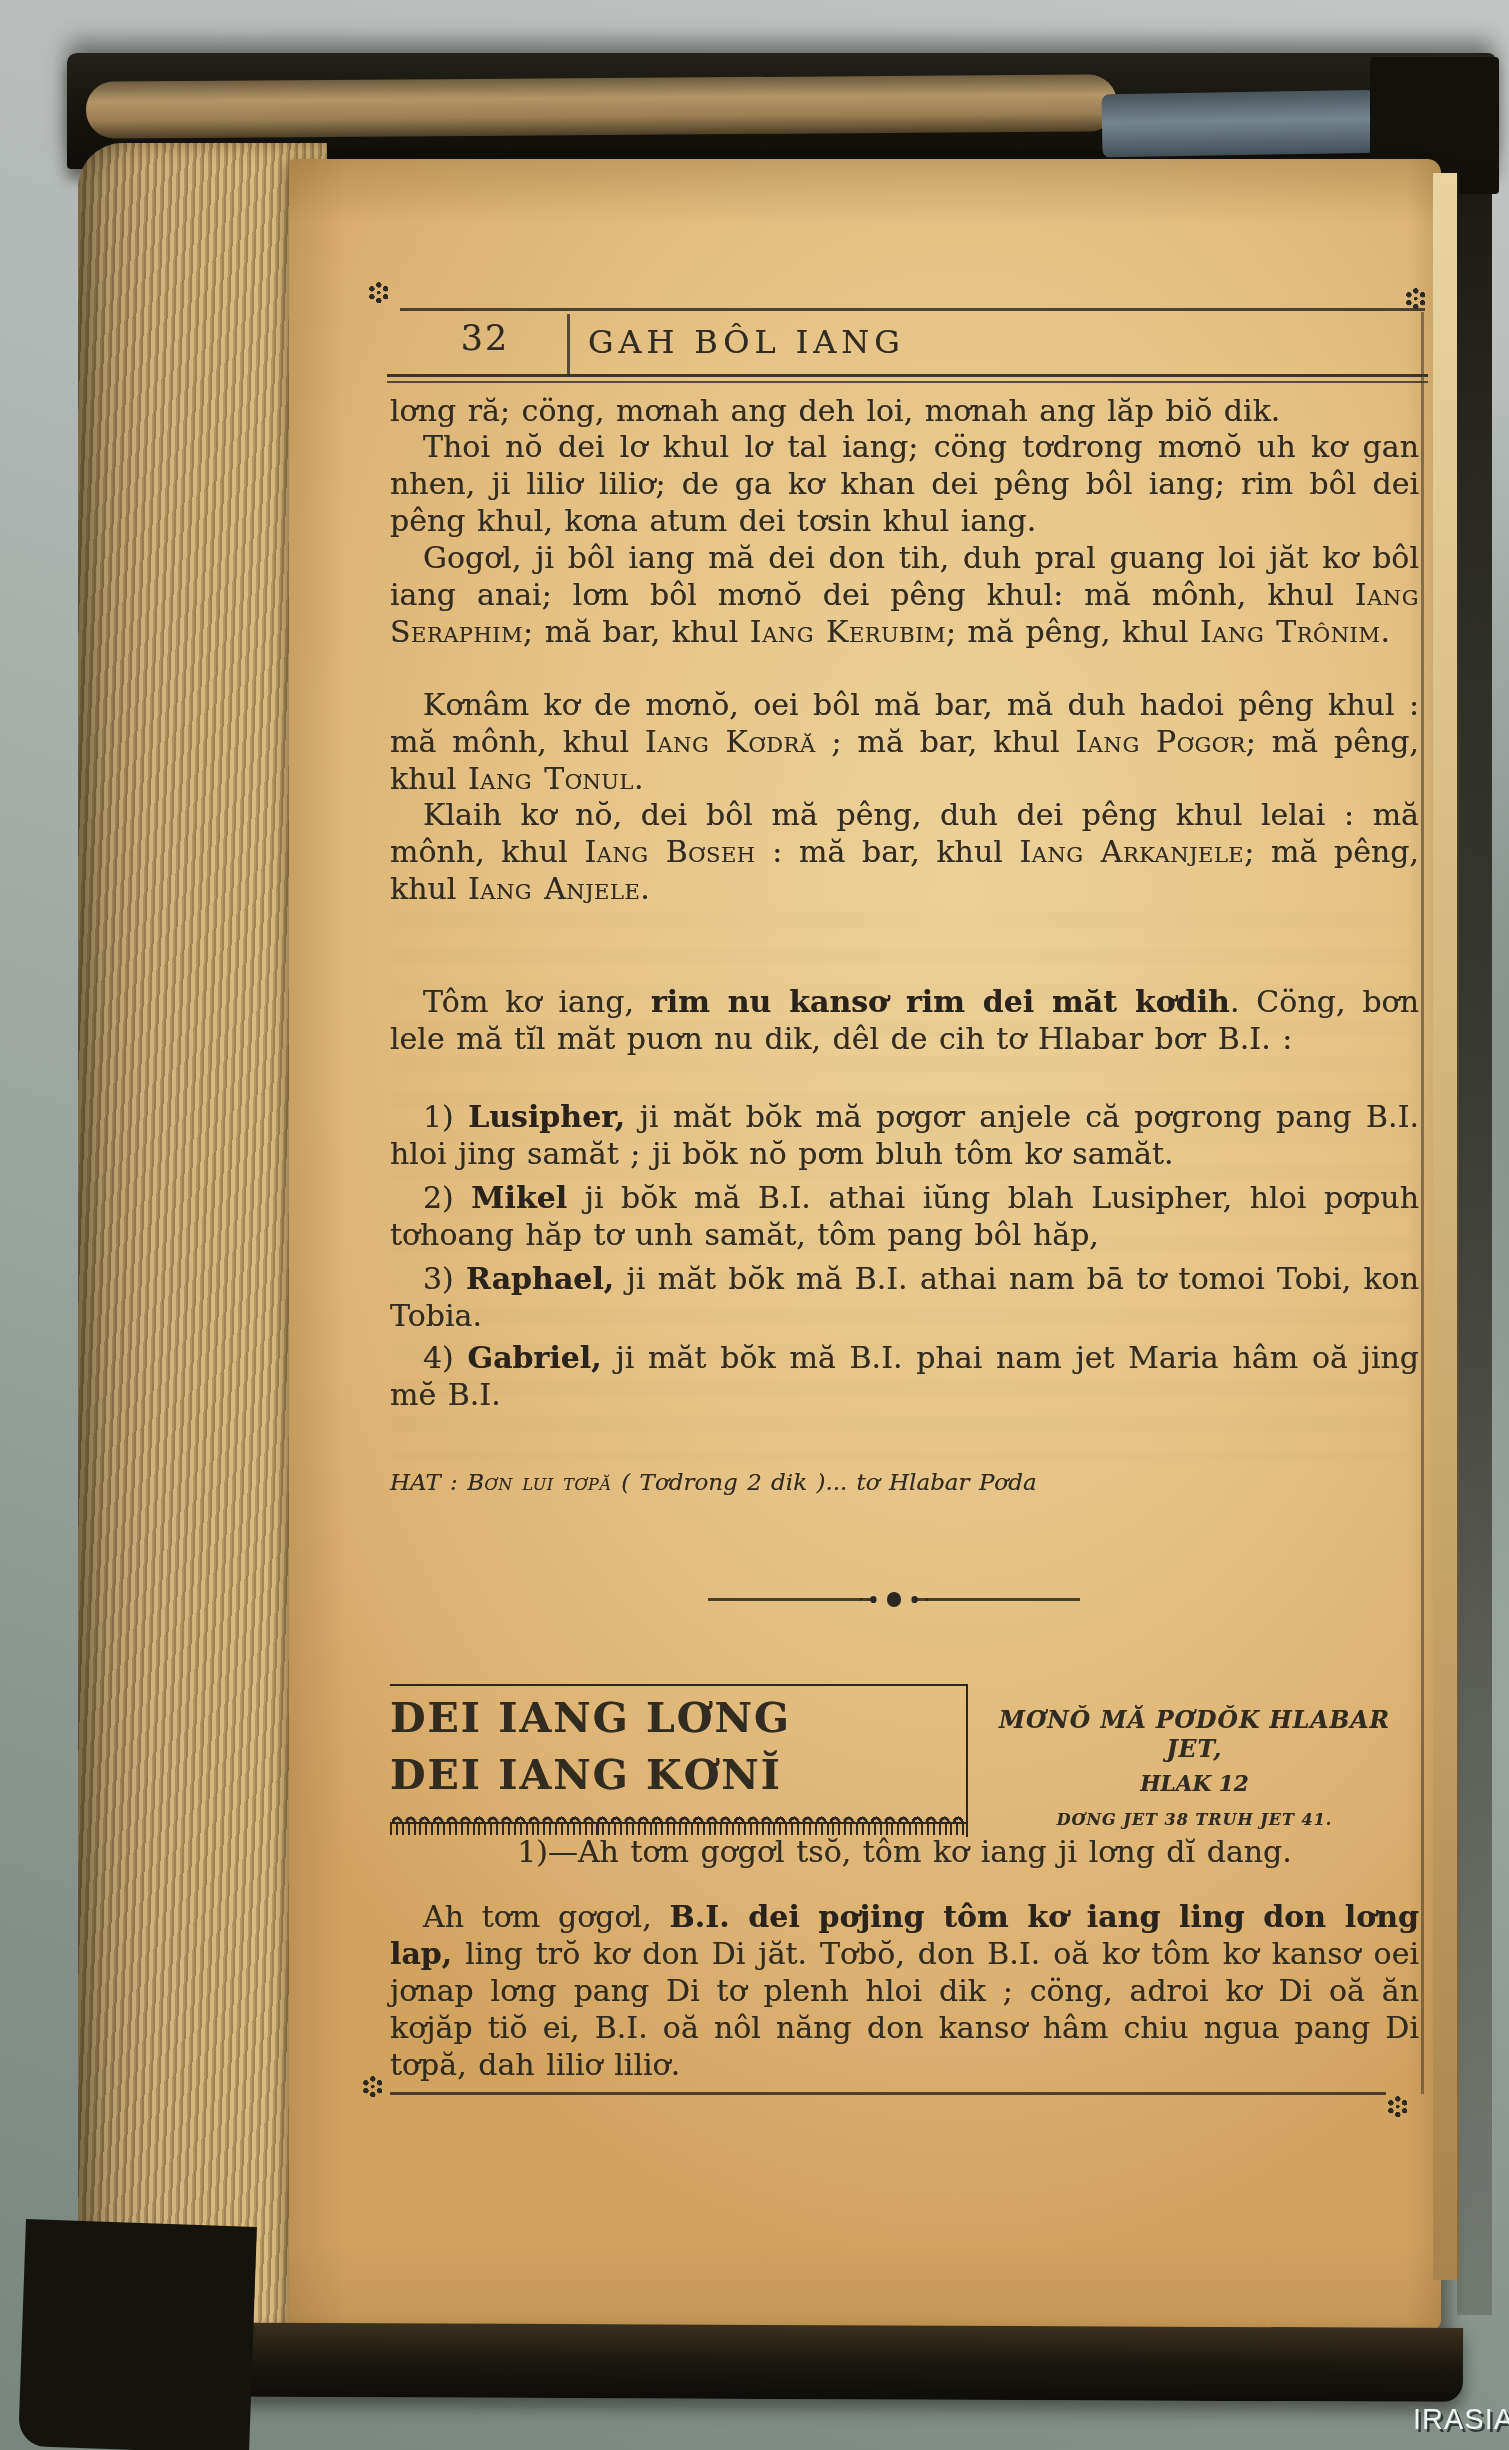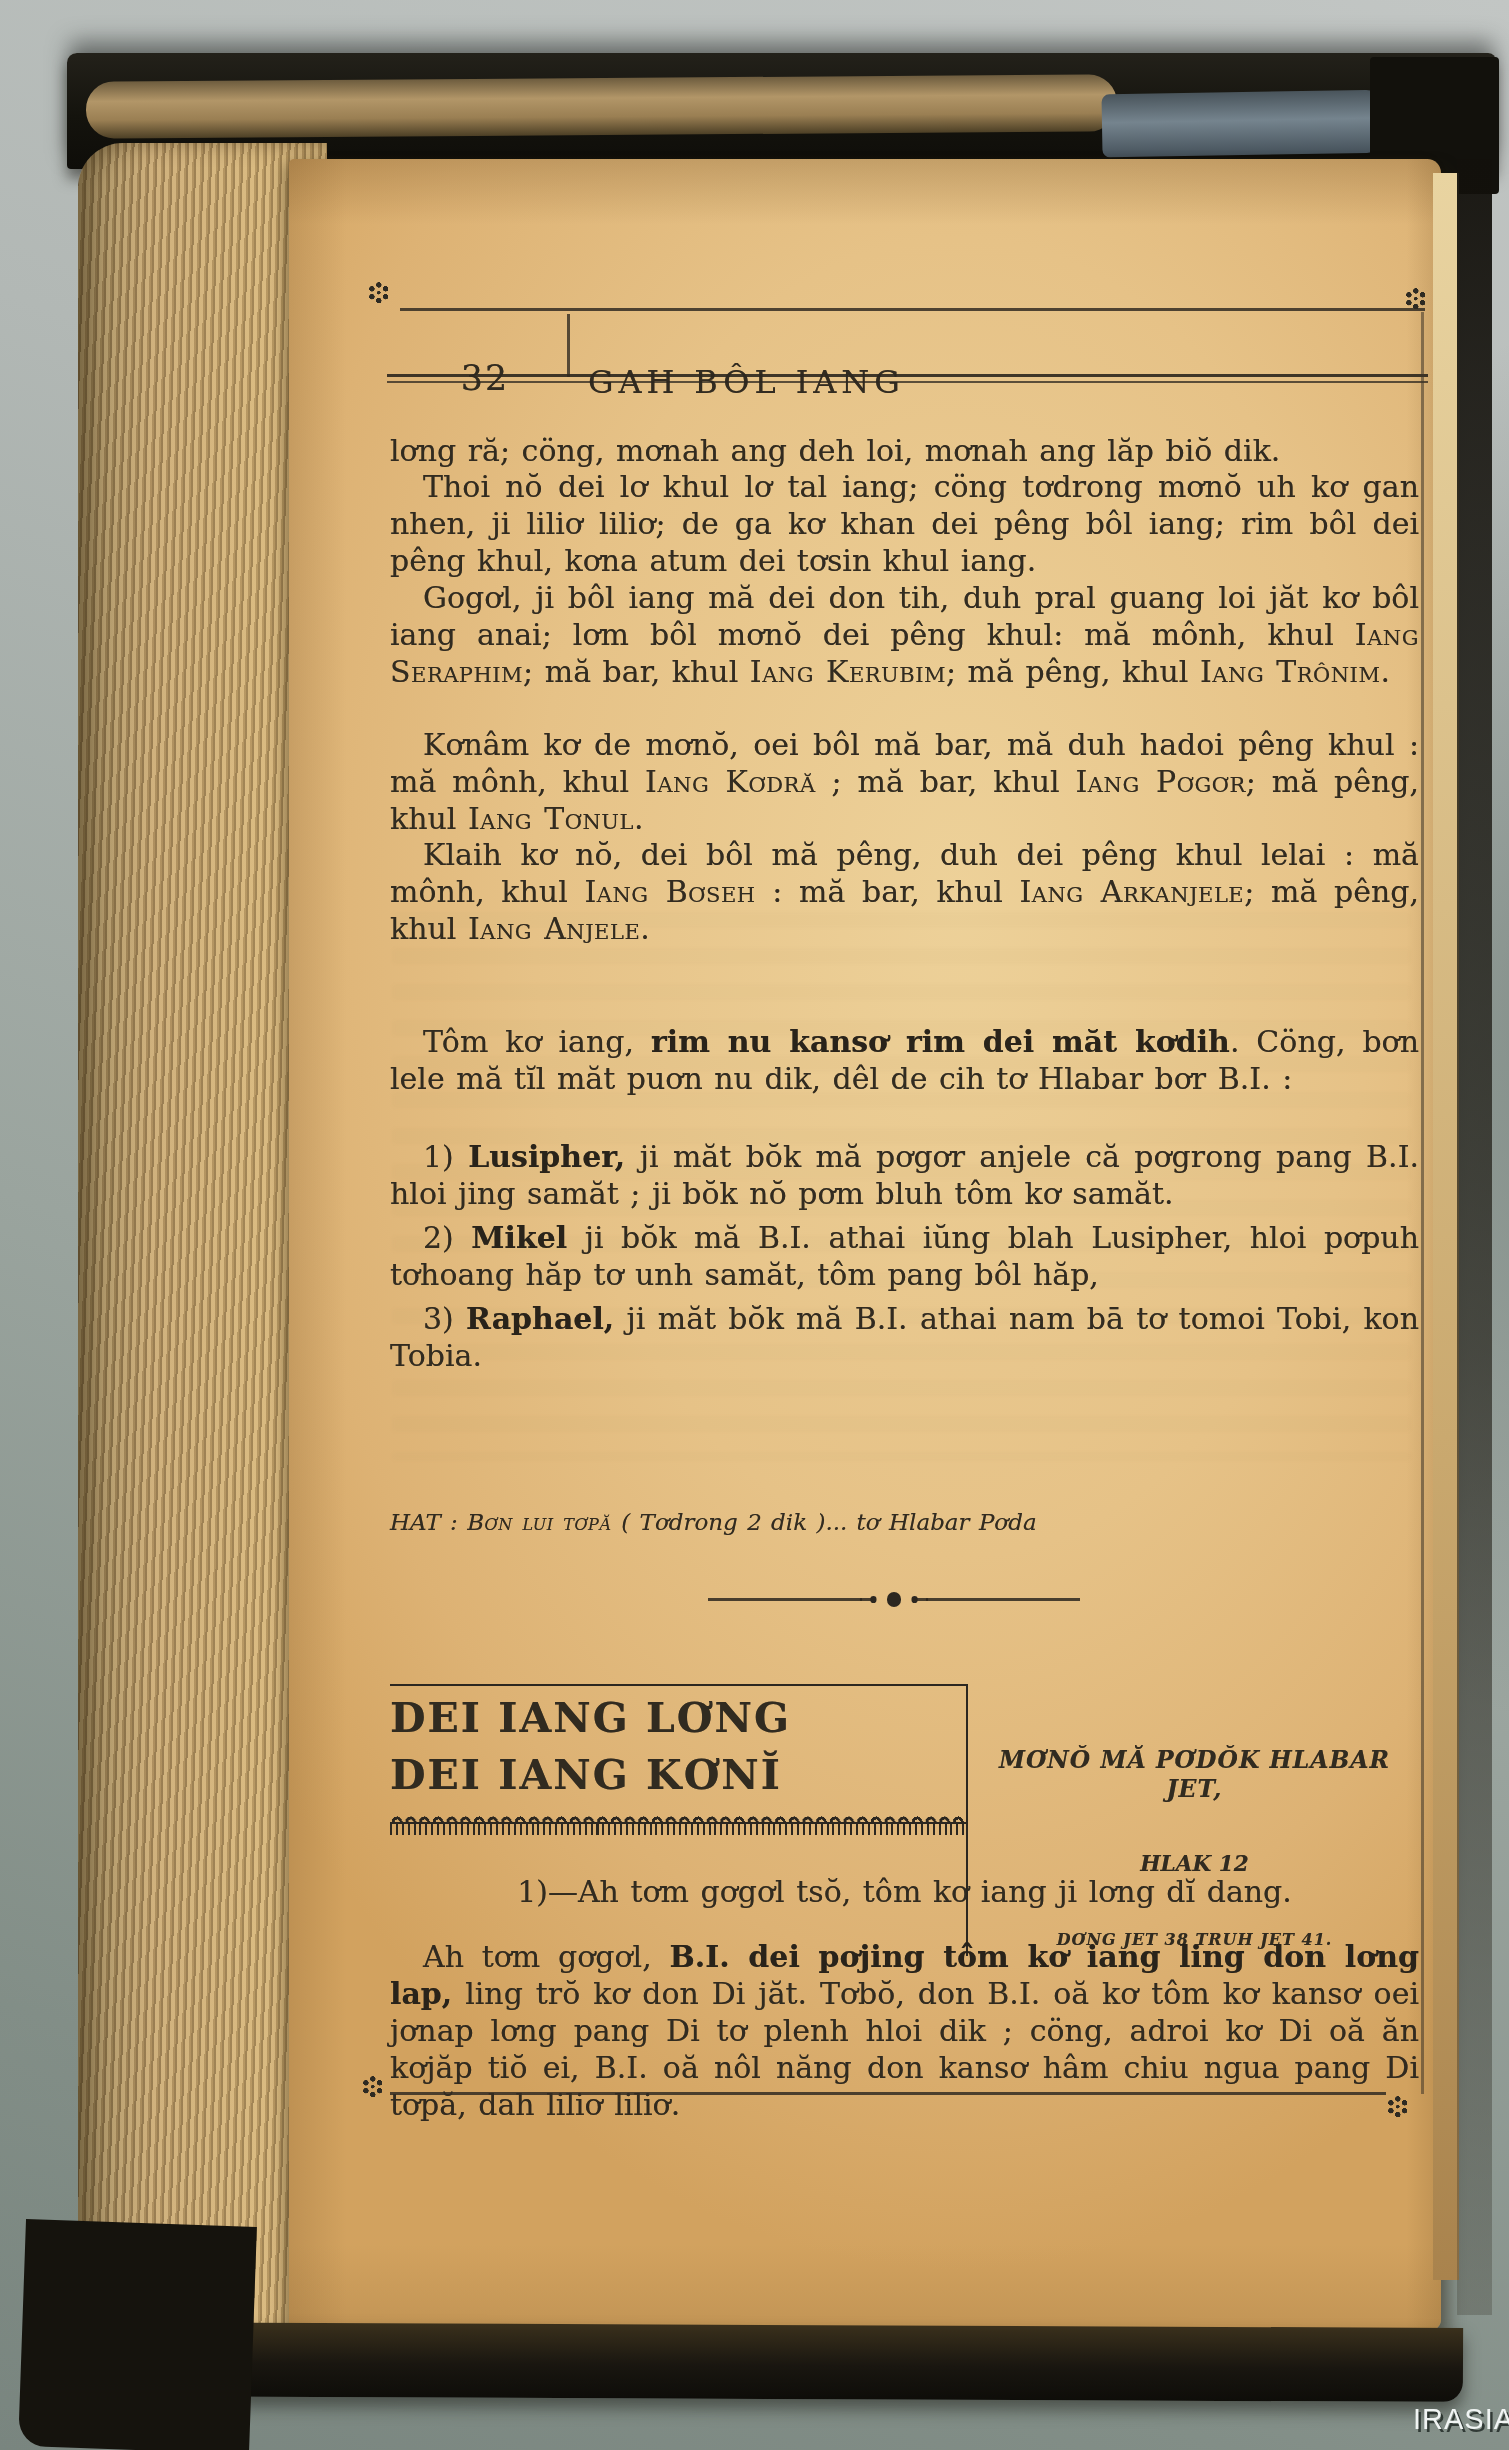--- a/index.html
+++ b/index.html
@@ -29,21 +29,21 @@
       linear-gradient(0deg, rgba(130,95,45,.20) 0, rgba(0,0,0,0) 4%),
       radial-gradient(ellipse 882px 1372px at 58% 34%, #edd199 0%, #e6c287 48%, #ddb274 78%, #d2a25f 100%);
     box-shadow:-6.9px 4.9px 11.8px rgba(60,45,20,.30), 7.8px 9.8px 15.7px rgba(35,28,14,.45);}
   .ghost{left:392px;top:912px;width:1019px;height:549px;opacity:.45;filter:blur(2px);
     background:repeating-linear-gradient(180deg, rgba(115,100,55,.06) 0 15.7px, rgba(0,0,0,0) 15.7px 36px);}
   .under-pages{left:1433px;top:173px;width:25.5px;height:2107px;background:linear-gradient(180deg,#e9d4a1,#caa96f 60%,#a9834d);}
   .right-dark{left:1457px;top:159px;width:35px;height:2156px;background:linear-gradient(180deg, rgba(18,16,11,.95), rgba(35,32,24,.68) 55%, rgba(62,60,50,.30));}
   .bottom-band{left:106px;top:2325px;width:1357px;height:74px;background:linear-gradient(180deg,#3a301c,#191610 55%,#0e0d09);border-radius:0 0 19.6px 9.8px;transform:rotate(.25deg);box-shadow:0 9.8px 15.7px rgba(25,25,20,.5);}
   .bottom-left-cover{left:21.6px;top:2223px;width:231px;height:227px;background:#15130d;border-radius:0 0 0 27.4px;transform:rotate(2deg);}
   
-  .ink{color:rgba(45,39,30,.94); text-shadow:0 0 0.6px rgba(45,39,30,.55);margin-top:40px;}
+  .ink{color:rgba(45,39,30,.94); text-shadow:0 0 0.6px rgba(45,39,30,.55);}
   .flower{width:23.5px;height:25.5px;}
   .flower::before{content:"";position:absolute;inset:0;background:
     radial-gradient(circle 4.4px at 11.8px 4.9px,#2e2a22 58%,rgba(0,0,0,0) 66%),
     radial-gradient(circle 4.4px at 18.6px 8.8px,#2e2a22 58%,rgba(0,0,0,0) 66%),
     radial-gradient(circle 4.4px at 18.6px 16.7px,#2e2a22 58%,rgba(0,0,0,0) 66%),
     radial-gradient(circle 4.4px at 11.8px 20.6px,#2e2a22 58%,rgba(0,0,0,0) 66%),
     radial-gradient(circle 4.4px at 4.9px 16.7px,#2e2a22 58%,rgba(0,0,0,0) 66%),
     radial-gradient(circle 4.4px at 4.9px 8.8px,#2e2a22 58%,rgba(0,0,0,0) 66%),
     radial-gradient(circle 2.9px at 11.8px 12.7px,#2e2a22 58%,rgba(0,0,0,0) 66%);}
   .rule-top{left:400px;top:308px;width:1025px;height:2.5px;background:rgba(50,44,34,.85);}
@@ -104,20 +104,21 @@
 
   <div class="abs ink body-block" style="top:392px;">lơng ră; cöng, mơnah ang deh loi, mơnah ang lăp biŏ dik.</div>
   <div class="abs ink body-block ind" style="top:428px;">Thoi nŏ dei lơ khul lơ tal iang; cöng tơdrong mơnŏ uh kơ gan nhen, ji liliơ liliơ; de ga kơ khan dei pêng bôl iang; rim bôl dei pêng khul, kơna atum dei tơsin khul iang.</div>
   <div class="abs ink body-block ind" style="top:686px;"><span>Kơnâm kơ de mơnŏ, oei bôl mă bar, mă duh hadoi pêng khul : mă mônh, khul </span><span class="s-sc">Iang Kơdră</span><span> ; mă bar, khul </span><span class="s-sc">Iang Pơgơr</span><span>; mă pêng, khul </span><span class="s-sc">Iang Tơnul</span><span>.</span></div>
   <div class="abs ink body-block ind" style="top:539px;"><span>Gogơl, ji bôl iang mă dei don tih, duh pral guang loi jăt kơ bôl iang anai; lơm bôl mơnŏ dei pêng khul: mă mônh, khul </span><span class="s-sc">Iang Seraphim</span><span>; mă bar, khul </span><span class="s-sc">Iang Kerubim</span><span>; mă pêng, khul </span><span class="s-sc">Iang Trônim</span><span>.</span></div>
   <div class="abs ink body-block ind" style="top:796px;"><span>Klaih kơ nŏ, dei bôl mă pêng, duh dei pêng khul lelai : mă mônh, khul </span><span class="s-sc">Iang Bơseh</span><span> : mă bar, khul </span><span class="s-sc">Iang Arkanjele</span><span>; mă pêng, khul </span><span class="s-sc">Iang Anjele</span><span>.</span></div>
   <div class="abs ink body-block ind" style="top:983px;"><span>Tôm kơ iang, </span><span class="s-b">rim nu kansơ rim dei măt kơdih</span><span>. Cöng, bơn lele mă tĭl măt puơn nu dik, dêl de cih tơ Hlabar bơr B.I. :</span></div>
   <div class="abs ink body-block ind" style="top:1098px;"><span>1) </span><span class="s-b">Lusipher,</span><span> ji măt bŏk mă pơgơr anjele că pơgrong pang B.I. hloi jing samăt ; ji bŏk nŏ pơm bluh tôm kơ samăt.</span></div>
   <div class="abs ink body-block ind" style="top:1179px;"><span>2) </span><span class="s-b">Mikel</span><span> ji bŏk mă B.I. athai iŭng blah Lusipher, hloi pơpuh tơhoang hăp tơ unh samăt, tôm pang bôl hăp,</span></div>
   <div class="abs ink body-block ind" style="top:1260px;"><span>3) </span><span class="s-b">Raphael,</span><span> ji măt bŏk mă B.I. athai nam bā tơ tomoi Tobi, kon Tobia.</span></div>
+  <div class="abs ink body-block ind" style="top:1339px;"><span>4) </span><span class="s-b">Gabriel,</span><span> ji măt bŏk mă B.I. phai nam jet Maria hâm oă jing mĕ B.I.</span></div>
   <div class="abs ink body-block hat" style="top:1465px;text-align:left;"><span class="s-i">HAT :  </span><span class="s-isc">Bơn lui tơpă </span><span class="s-i">( Tơdrong 2 dik )... tơ Hlabar Pơda</span></div>
 
   <div class="abs divider">
     <div class="dline"></div>
     <div class="orn"></div>
     <div class="dline"></div>
   </div>
 
   <div class="abs chapter">
     <div class="ch-left">

